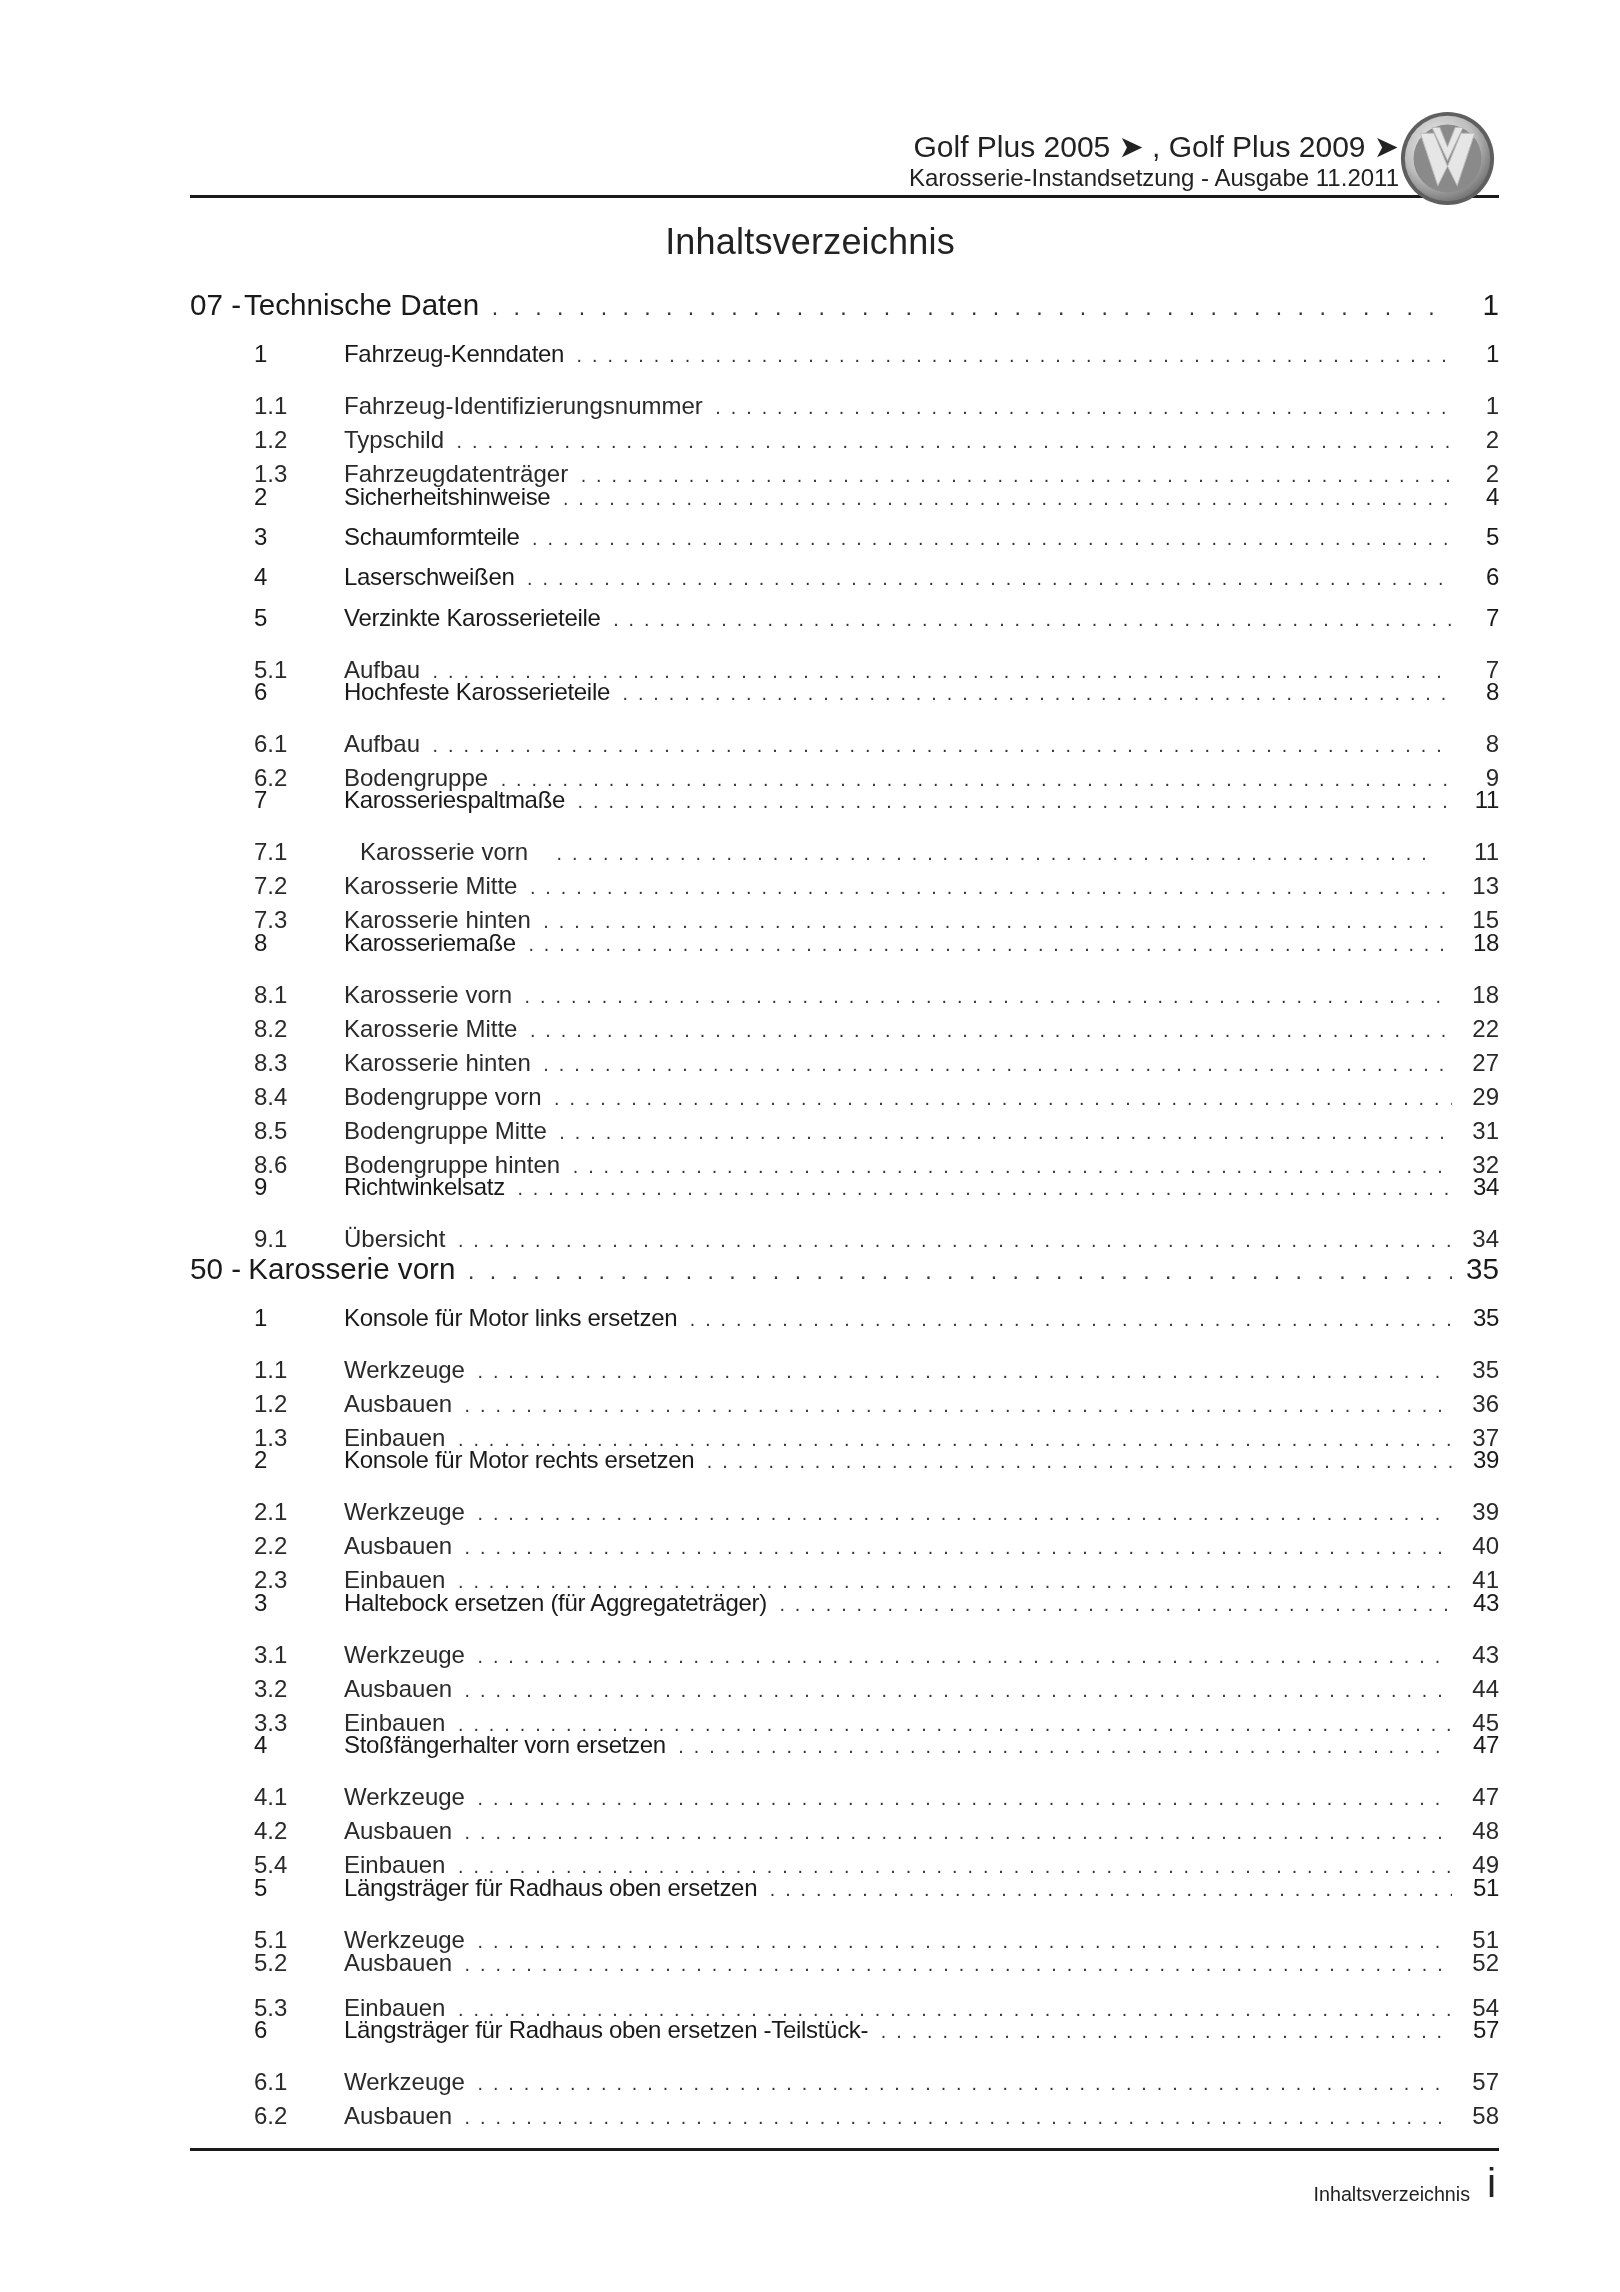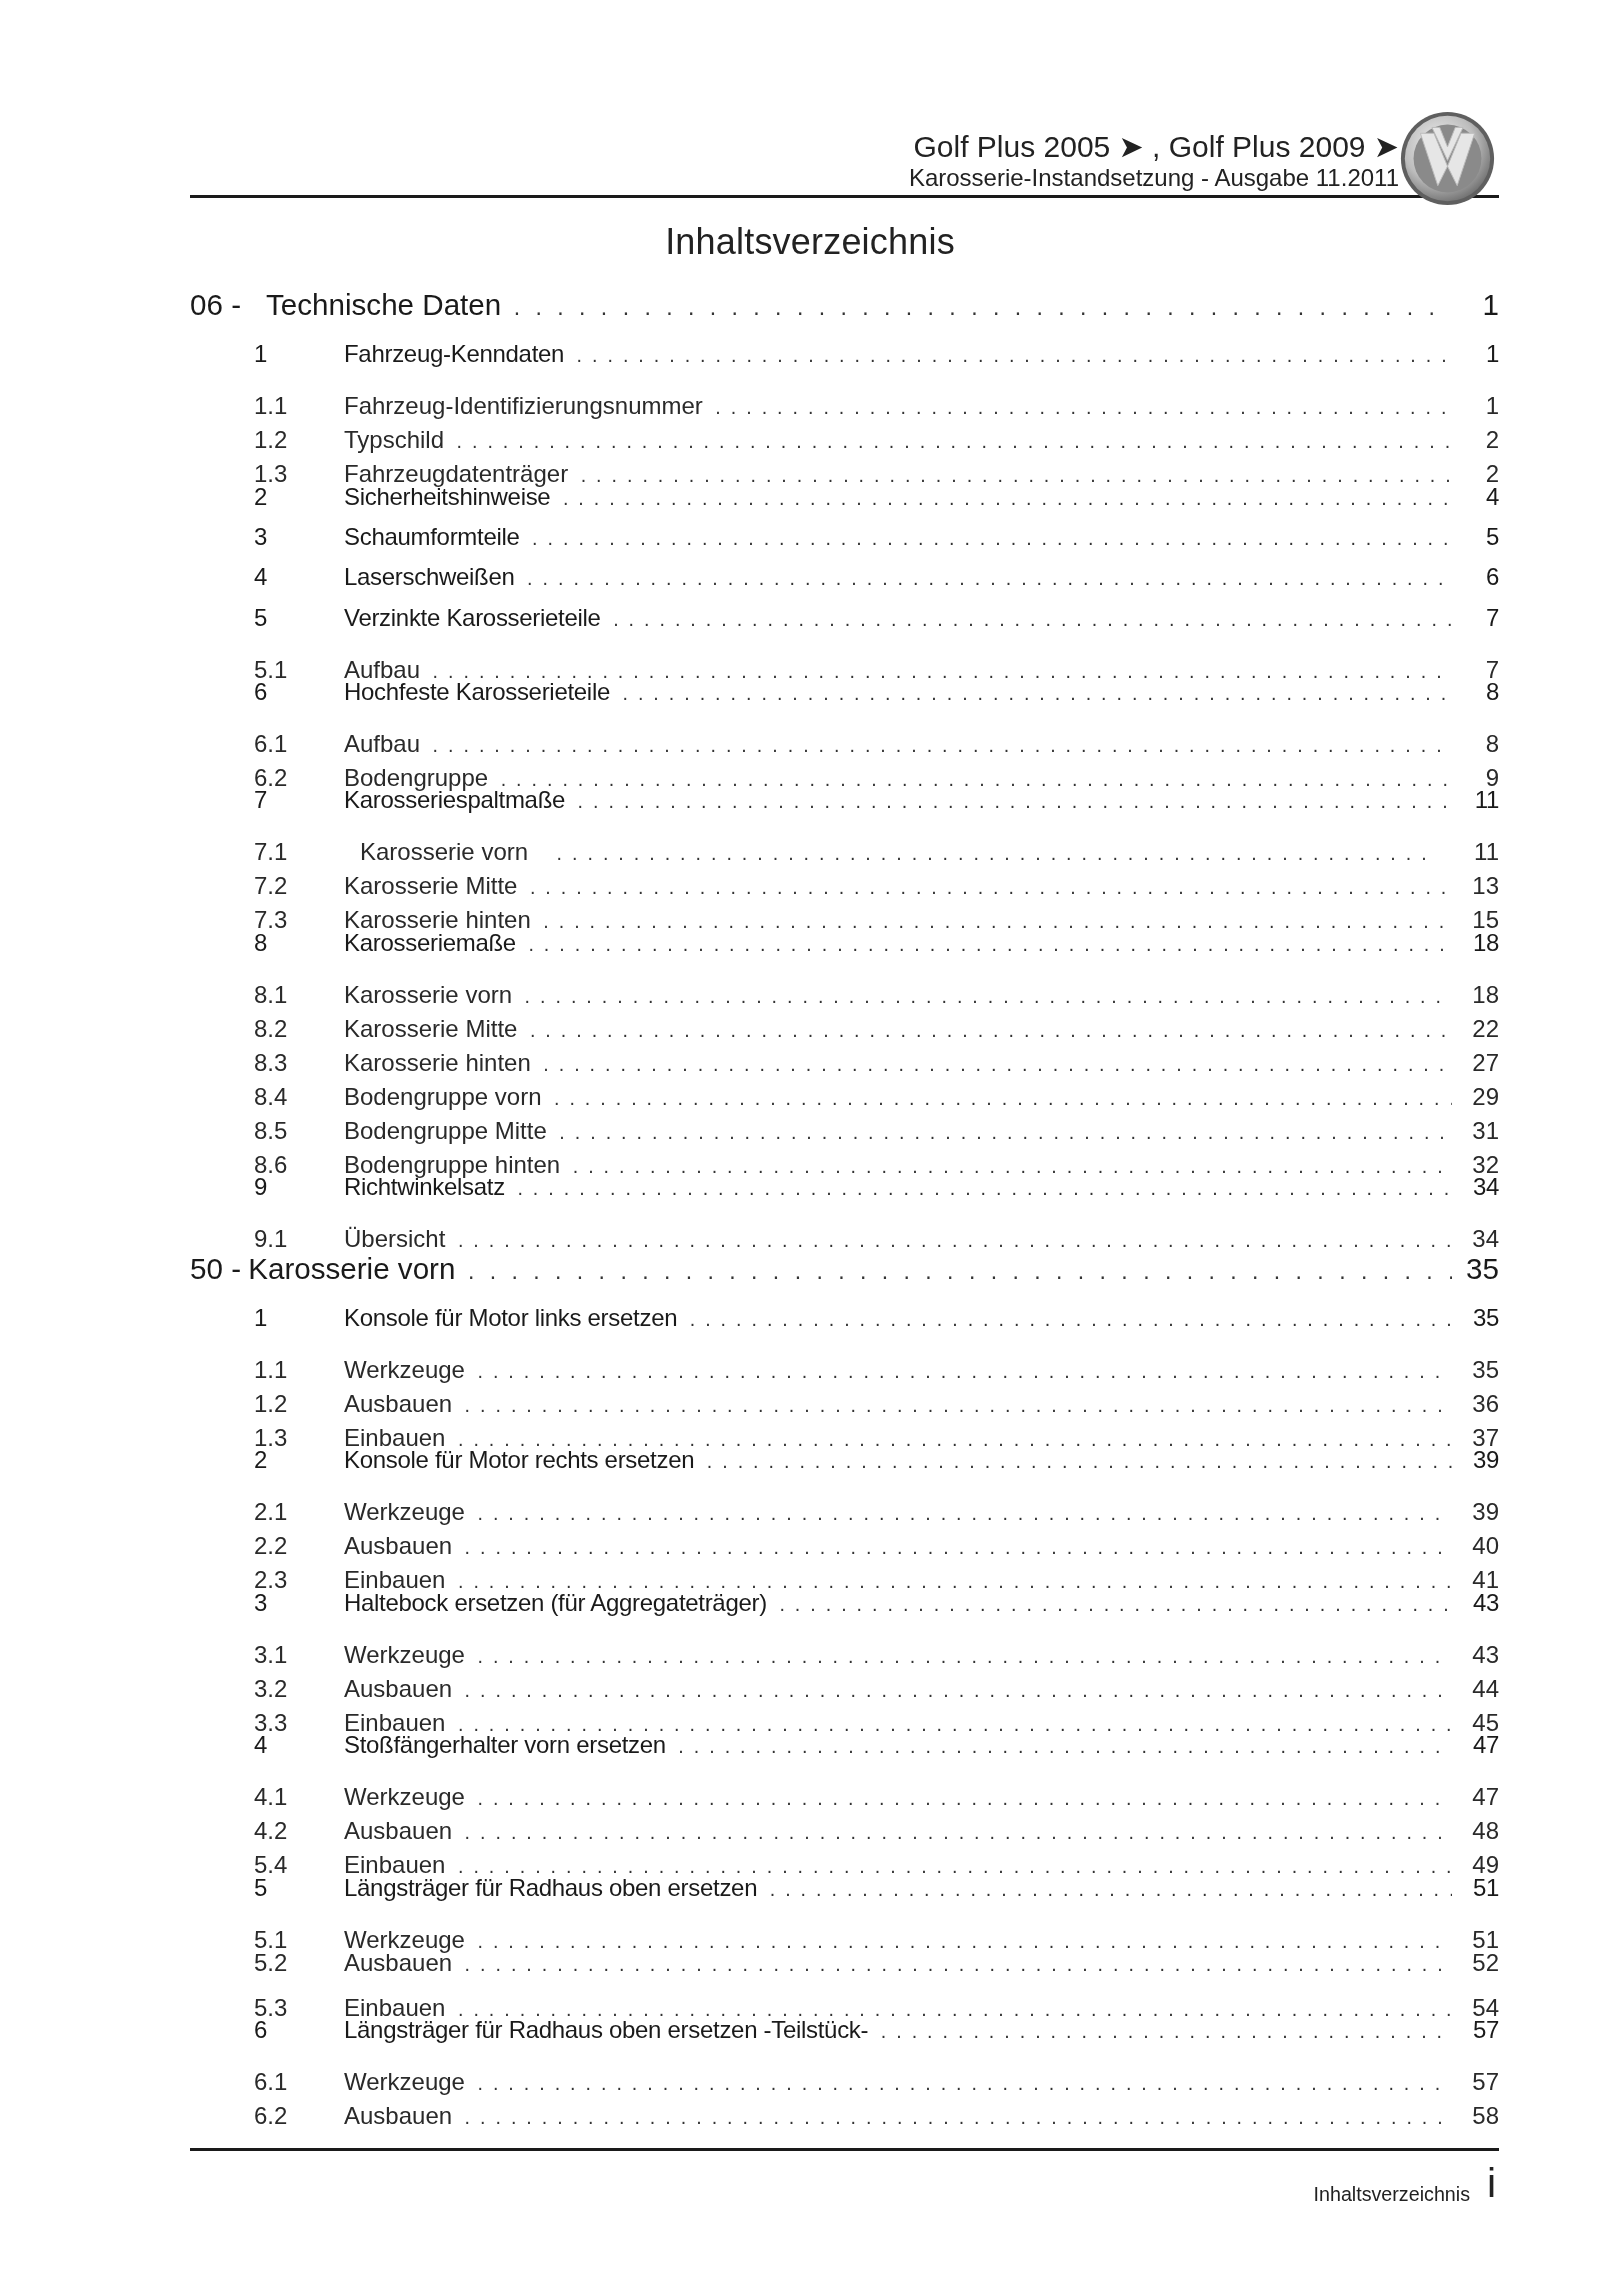--- a/index.html
+++ b/index.html
@@ -52,22 +52,22 @@
   <circle cx="50" cy="50" r="48" fill="#5f5f5f"></circle>
   <circle cx="50" cy="50" r="44" fill="url(#g1)"></circle>
   <circle cx="50" cy="50" r="35" fill="#8a8a8a"></circle>
   <path d="M22 24 L36 24 L50 58 L64 24 L78 24 L60 78 L50 58 L40 78 Z M34 18 L42 18 L50 38 L58 18 L66 18 L50 52 Z" fill="#e6e6e6" stroke="#bbbbbb" stroke-width="1"></path>
 </svg>
 
 <div class="page-title">Inhaltsverzeichnis</div>
 
 <div class="toc" id="toc">
     <div class="row chapter" style="top: 288px;">
-      <span class="num">06 -</span>
-      <span class="title" style="margin-left: 25px;">Technische Daten</span>
+      <span class="num">07 -</span>
+      <span class="title" style="margin-left: 3px;">Technische Daten</span>
       <span class="leader"></span>
       <span class="page">1</span>
     </div>
     <div class="row section" style="top: 340px;">
       <span class="num">1</span>
       <span class="title">Fahrzeug-Kenndaten</span>
       <span class="leader"></span>
       <span class="page">1</span>
     </div>
     <div class="row sub" style="top: 374px;">

